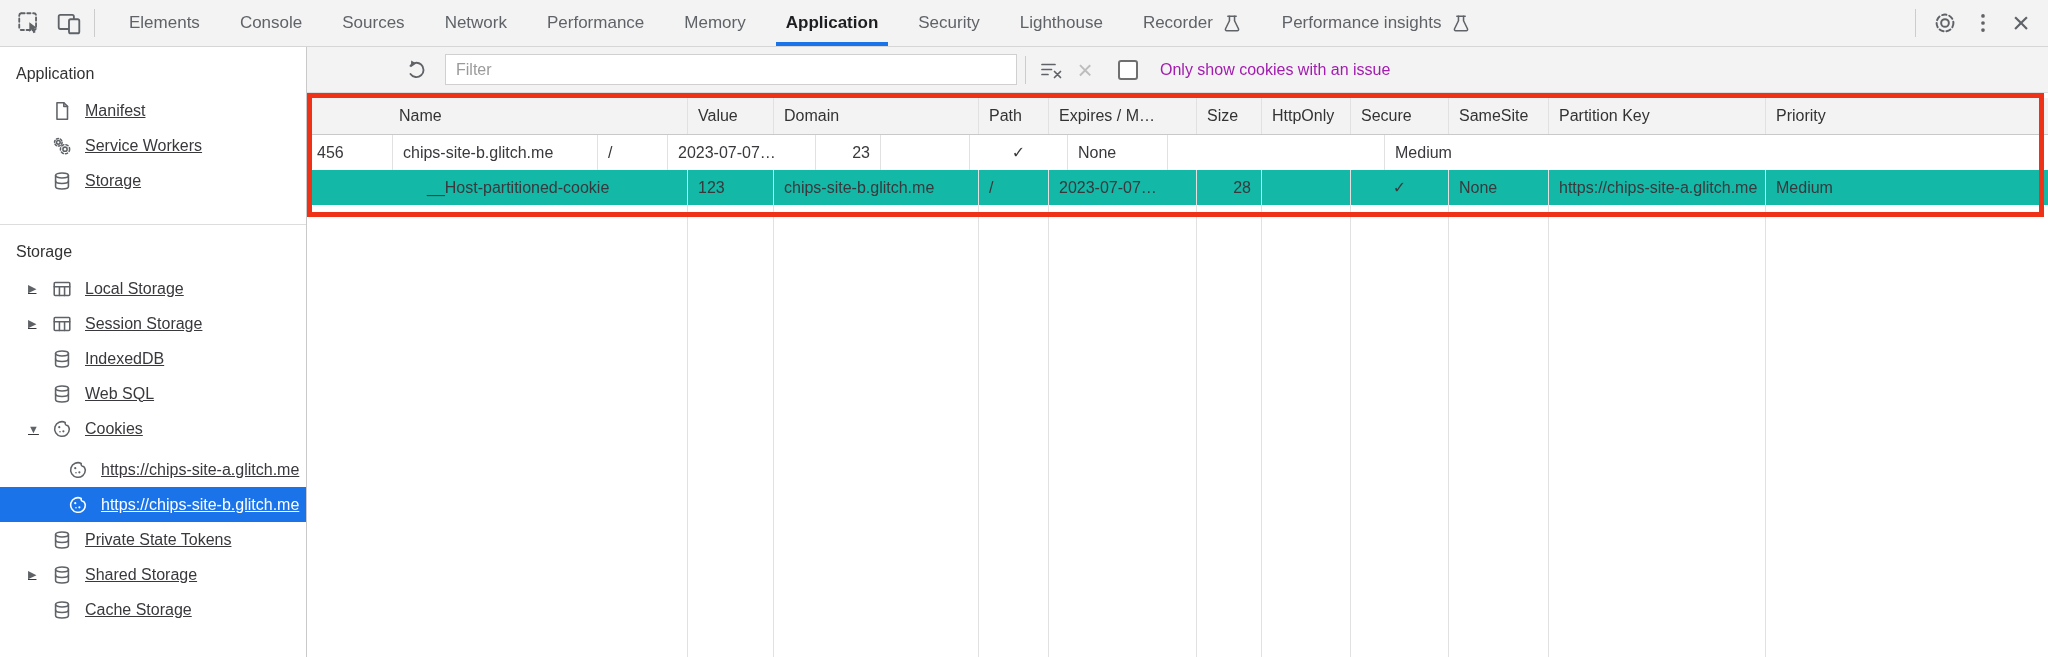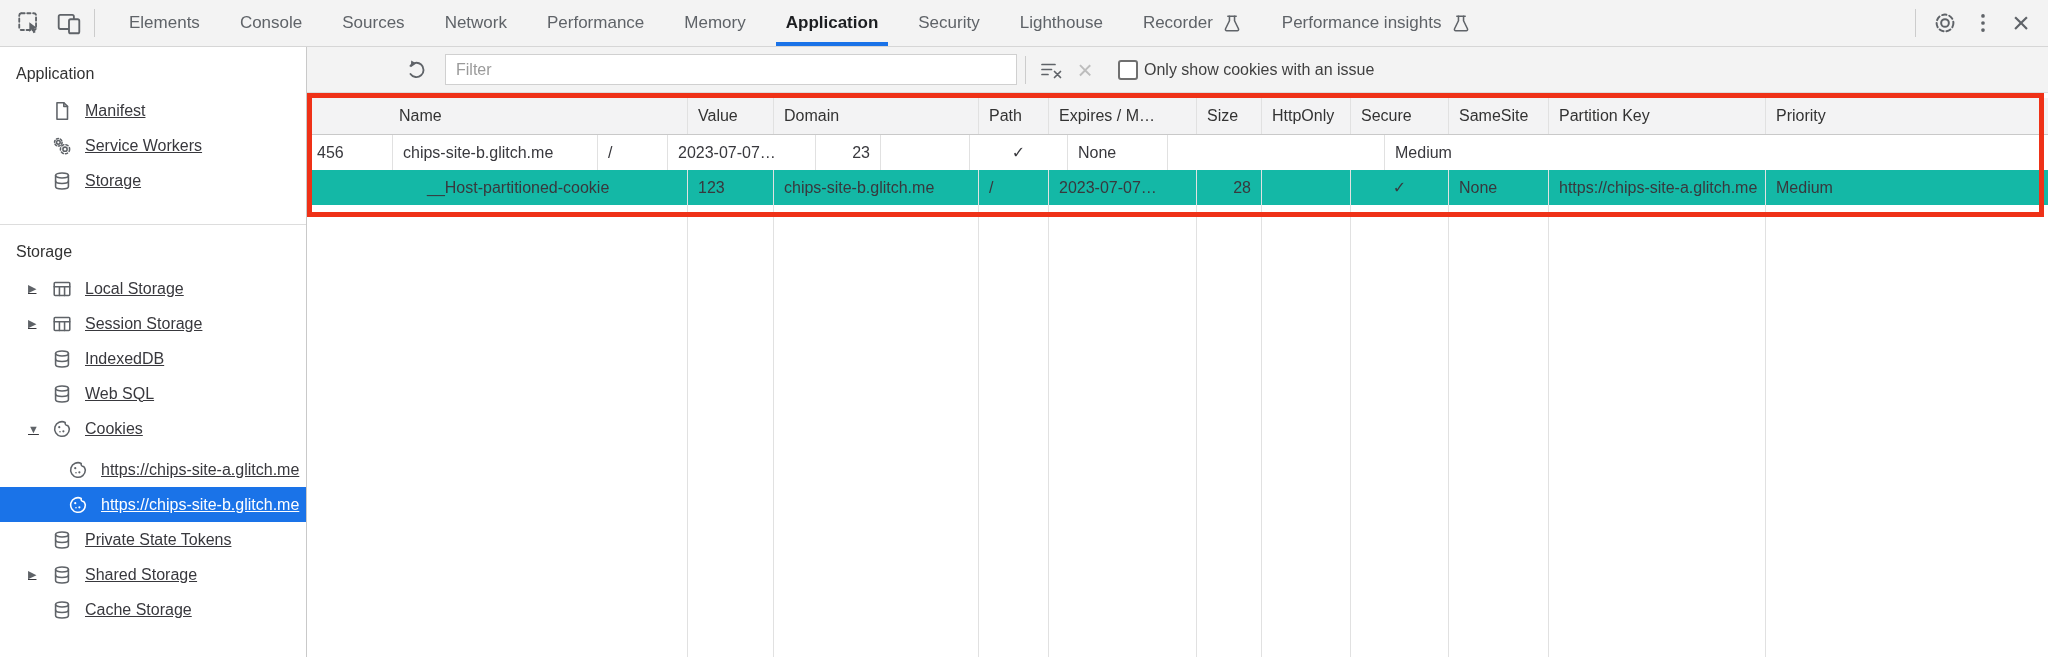--- a/index.html
+++ b/index.html
@@ -47,21 +47,21 @@
   .panel{flex:1;min-width:0;position:relative;display:flex;flex-direction:column;background:#fff;}
   .ptoolbar{height:46px;flex:none;background:#f3f3f3;border-bottom:1px solid #ddd;
             display:flex;align-items:center;padding-left:92px;box-sizing:border-box;}
   .filter-input{width:572px;height:31px;margin-left:12px;box-sizing:border-box;border:1px solid #d0d0d0;
                 border-radius:0;background:#fff;font-size:16px;padding:0 10px;color:#333;outline:none;
                 font-family:"Liberation Sans","DejaVu Sans",sans-serif;}
   .filter-input::placeholder{color:#9a9a9a;}
   .clear-x{font-size:26px;color:#bdbdbd;line-height:1;}
   .checkbox{width:20px;height:20px;box-sizing:border-box;border:2px solid #6f6f6f;border-radius:3px;
             background:#fff;margin-left:16px;flex:none;cursor:pointer;}
-  .cb-label{margin-left:6px;font-size:16px;color:#404040;white-space:nowrap;}
+  .cb-label{margin-left:22px;font-size:16px;color:#a21caf;white-space:nowrap;}
 
   
   .grid{flex:1;display:flex;flex-direction:column;margin-top:5px;min-height:0;}
   .grow{display:flex;flex:none;height:35px;}
   .grow.ghead{height:36px;background:#f3f3f4;border-bottom:1px solid #c9c9c9;color:#333;}
   .grow.stripe{background:#14b8a6;}
   .gcell{box-sizing:border-box;display:flex;align-items:center;padding:0 10px;border-right:1px solid #e1e1e1;
          font-size:16px;white-space:nowrap;overflow:hidden;text-overflow:ellipsis;}
   .c0{width:381px;}.c1{width:86px;}.c2{width:205px;}.c3{width:70px;}.c4{width:148px;}.c5{width:65px;}
   .c6{width:89px;}.c7{width:98px;}.c8{width:100px;}.c9{width:217px;}.c10{flex:1;border-right:none;}

